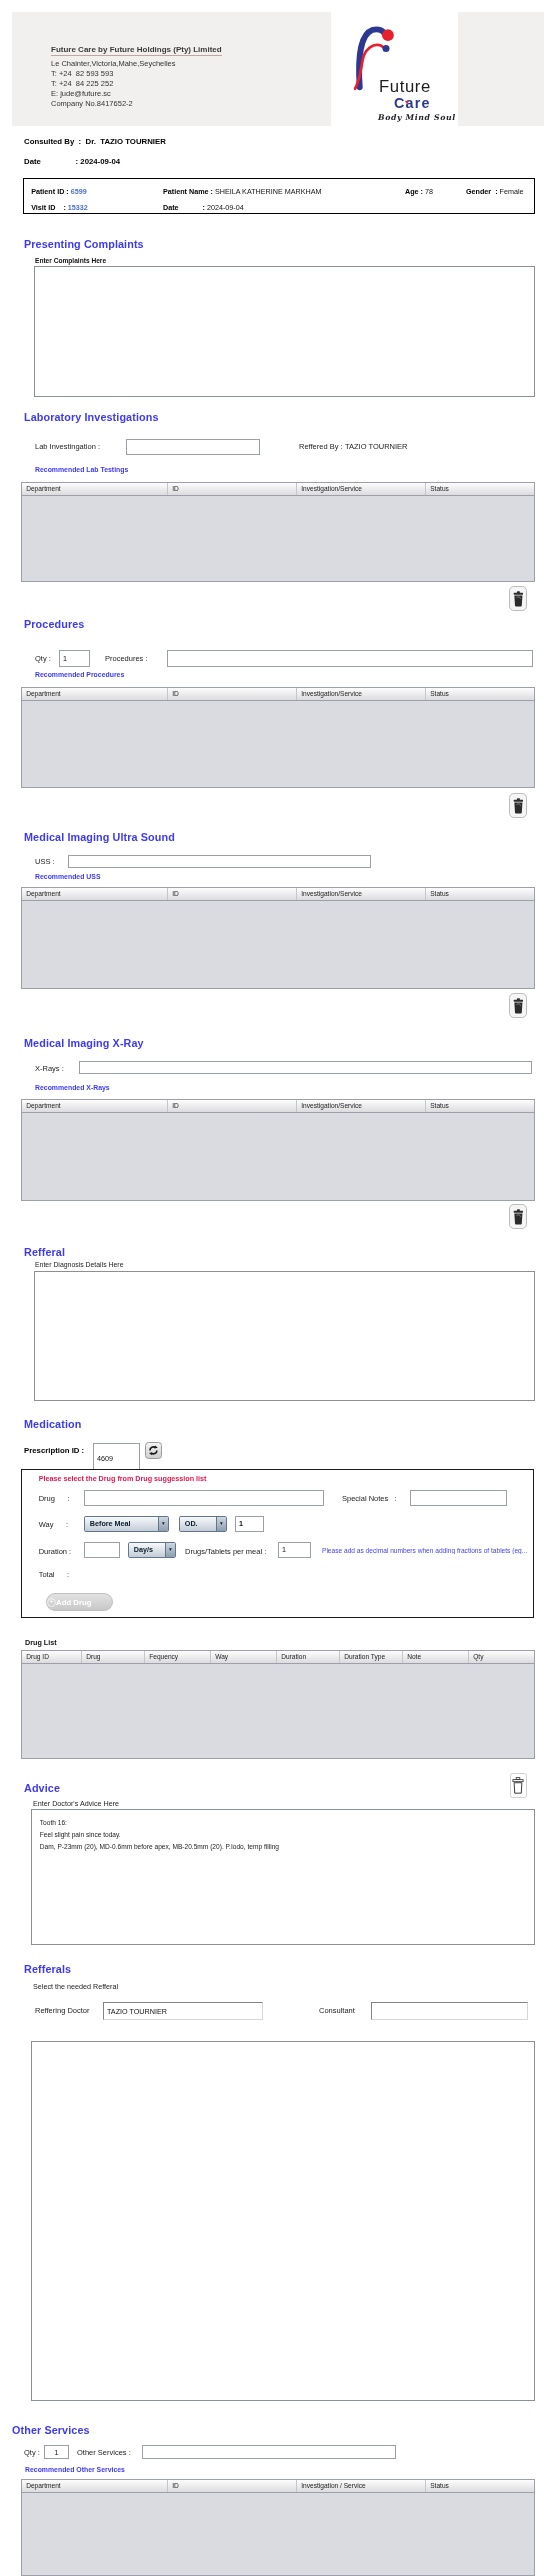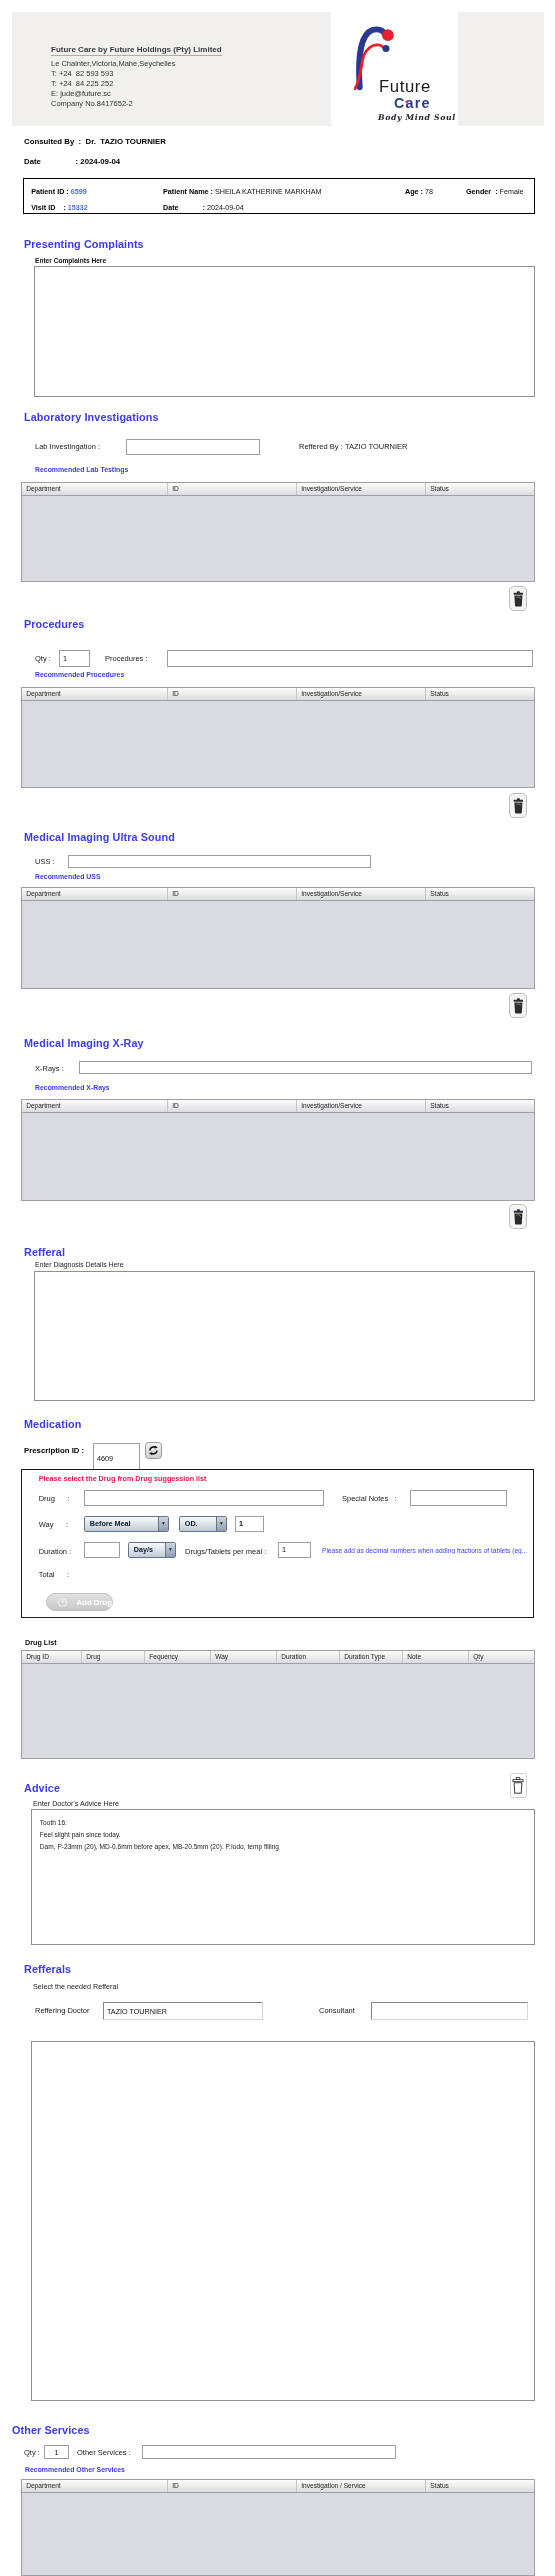--- a/index.html
+++ b/index.html
@@ -42,21 +42,21 @@
   .d0{width:60px}.d1{width:63px}.d2{width:66px}.d3{width:66px}.d4{width:63px}.d5{width:63px}.d6{width:66px}.d7{flex:1;border-right:none}
   .tbody { width:100%; }
 
   
   .trash-btn { width:18px; height:25px; border:1.2px solid #bcbcbc; border-radius:4.8px; background:#f5f5f5; display:flex; align-items:center; justify-content:center; cursor:pointer; }
   .trash-btn-outline { width:16.7px; height:25px; border:0.6px solid #d2d2d2; border-radius:2.4px; background:#fff; display:flex; align-items:center; justify-content:center; cursor:pointer; }
   .refresh-btn { width:16.7px; height:16.7px; border:0.6px solid #9a9a9a; border-radius:3.6px; background:linear-gradient(#f3f3f3,#cfcfcf); display:flex; align-items:center; justify-content:center; cursor:pointer; }
   .dd { display:flex; align-items:center; justify-content:space-between; height:15.5px; border:0.6px solid #64748b; border-radius:1.8px; background:linear-gradient(180deg,#f7fafc,#c2cbd6); cursor:pointer; }
   .dd-label { font:600 7.2px "Liberation Sans",sans-serif; color:#0b1b2b; padding-left:4.8px; white-space:nowrap; }
   .dd-arr { width:10.2px; height:100%; display:flex; align-items:center; justify-content:center; background:linear-gradient(180deg,#cdd6e0,#8e9eb0); border-left:0.6px solid #64748b; border-radius:0 1.2px 1.2px 0; font-size:4.8px; color:#16212e; }
-  .add-btn { display:flex; align-items:center; justify-content:flex-end; gap:9px; width:67px; height:18px; border:0.6px solid #c0c0c0; border-radius:9px; background:linear-gradient(#e2e2e2,#c8c8c8); cursor:default; }
+  .add-btn { display:flex; align-items:center; justify-content:flex-start; gap:0; width:67px; height:18px; border:0.6px solid #c0c0c0; border-radius:9px; background:linear-gradient(#e2e2e2,#c8c8c8); cursor:default; }
   .add-btn .txt { font:bold 7.8px "Liberation Sans",sans-serif; color:#fff; }
   .plus-circle { width:9px; height:9px; border:1.2px solid #f2f2f2; border-radius:50%; display:flex; align-items:center; justify-content:center; font:bold 6.6px/1 "Liberation Sans",sans-serif; color:#f2f2f2; }
 
   
   .med-box { border:1.2px solid #1a1a1a; background:#fff; }
   .alert-red { font:7.2px "Liberation Sans",sans-serif; color:#e3164e; }
   .note-blue { font:6.6px "Liberation Sans",sans-serif; color:#3f3ff2; white-space:nowrap; }
   .bold-lbl { font:bold 7.8px "Liberation Sans",sans-serif; color:#000; }
 </style>
 </head>

